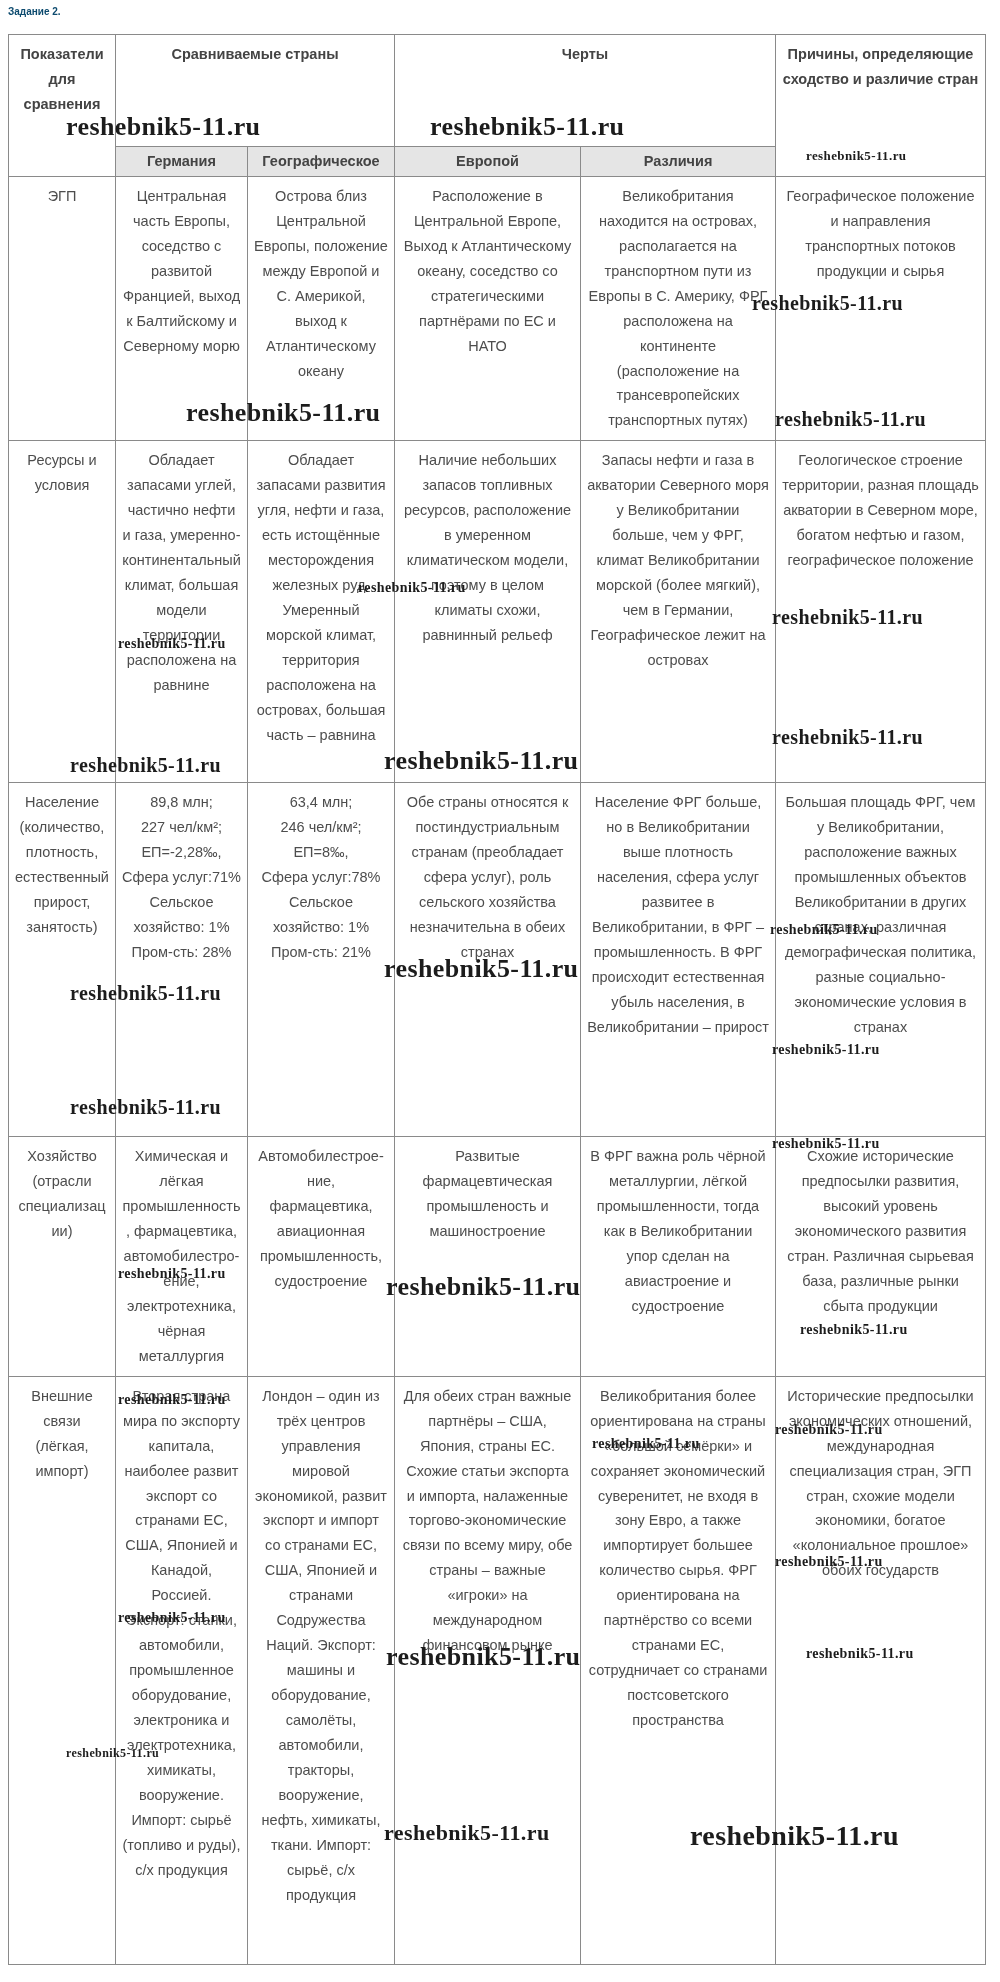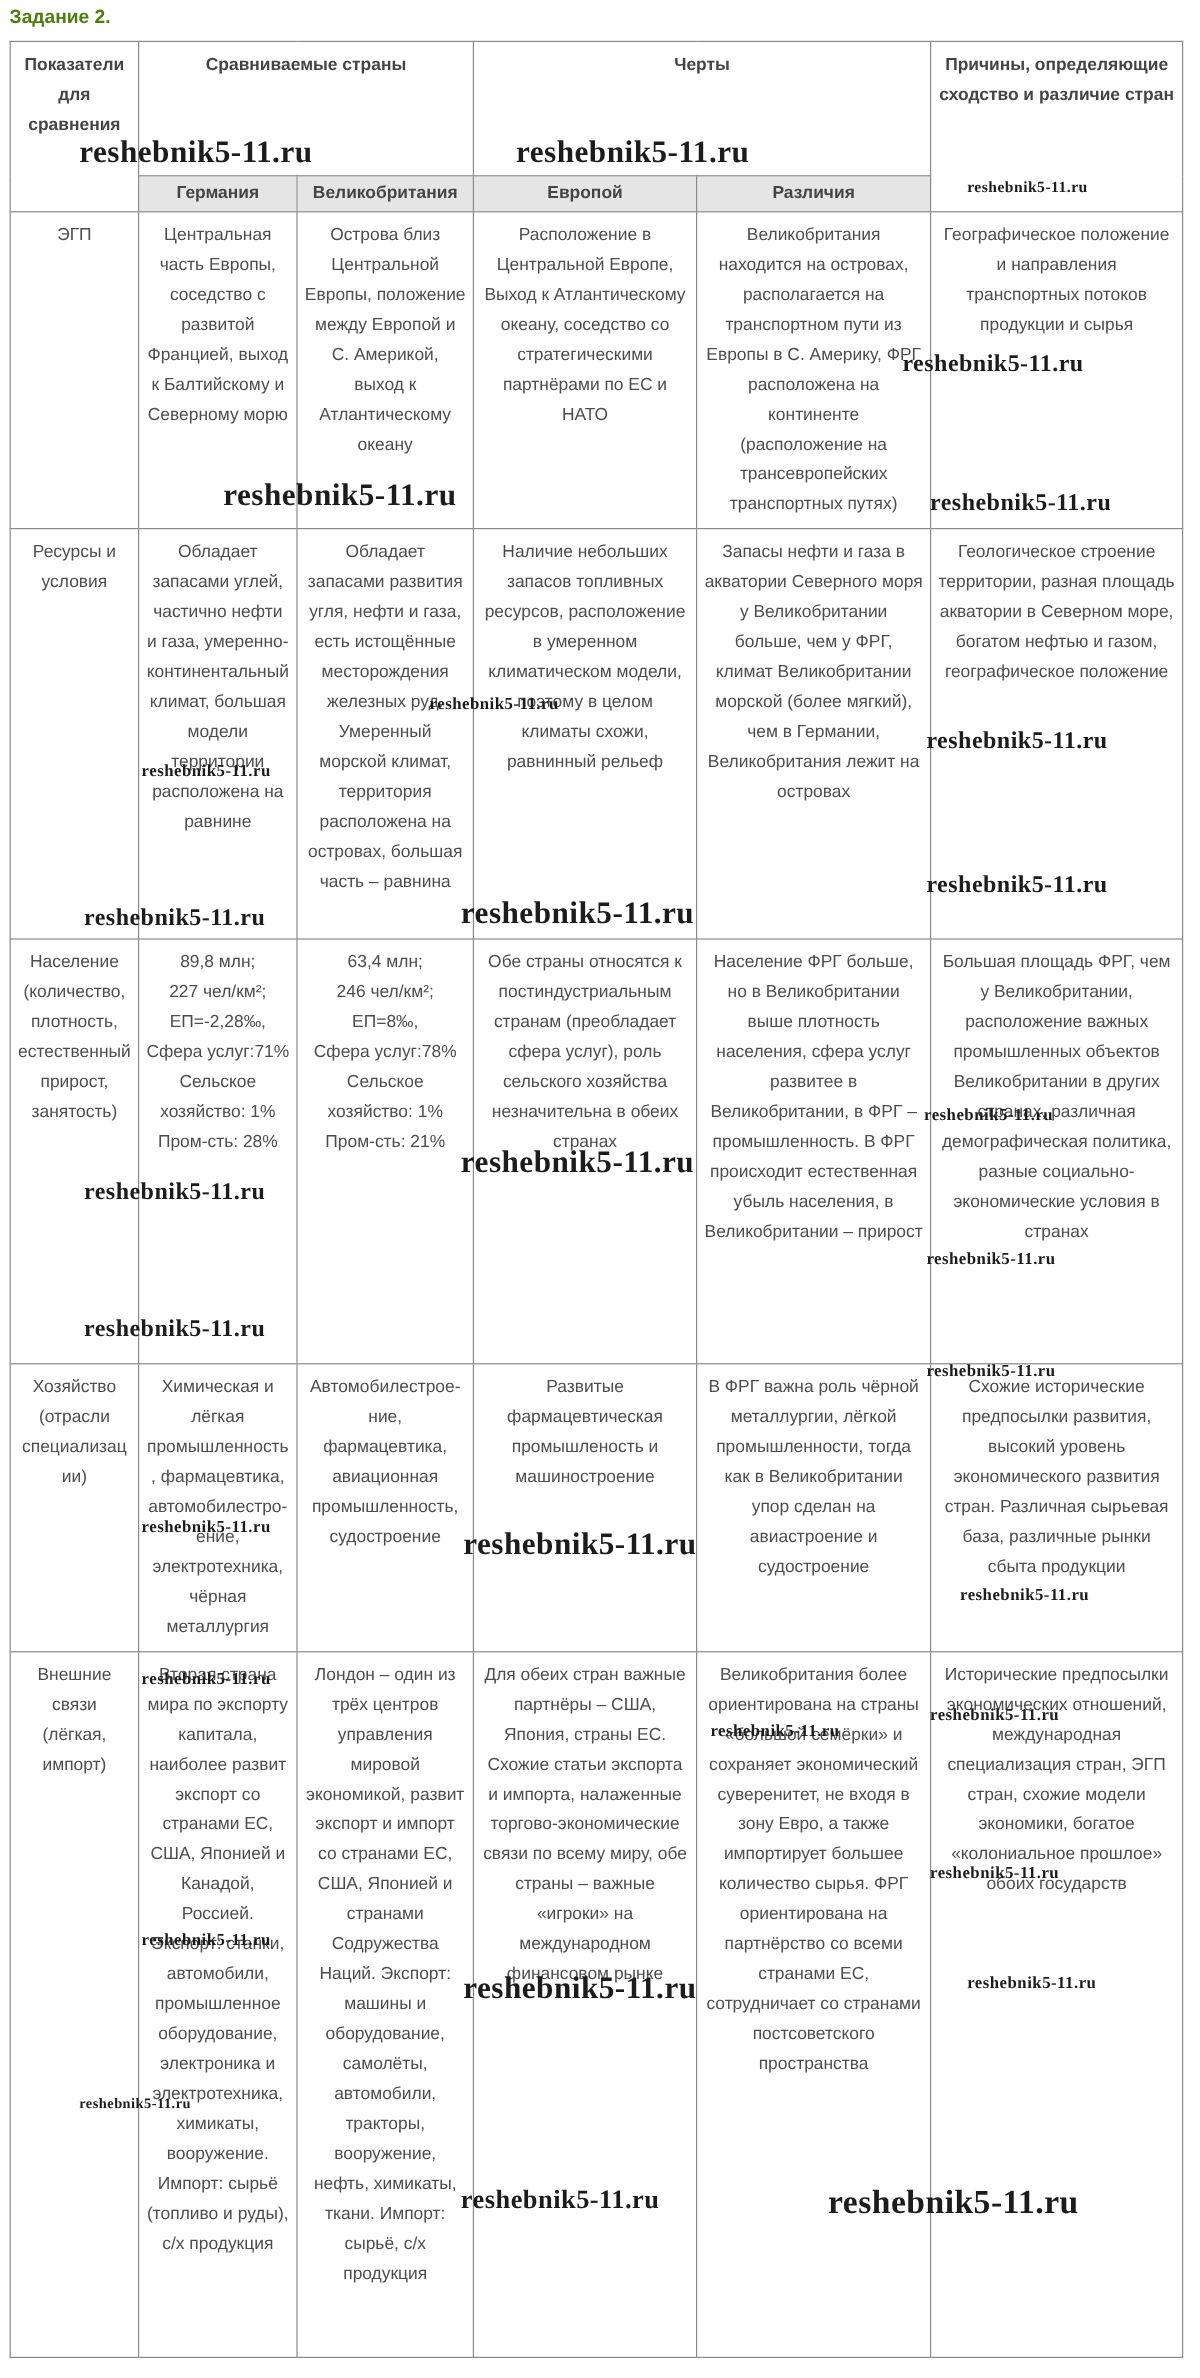--- a/index.html
+++ b/index.html
@@ -1,18 +1,18 @@
 <!DOCTYPE html>
 <html><head>
 <meta charset="utf-8">
 <style>
   html,body { margin:0; padding:0; background:#ffffff; }
   body { width:1000px; font-family:"Liberation Sans", sans-serif; color:#4d4d4d; }
   .doc { position:relative; width:1000px; min-height:1982px; background:#fff; overflow:hidden; }
-  .title { position:absolute; left:8px; top:6px; font-size:16px; font-weight:bold; color:#4d7c0f; }
+  .title { position:absolute; left:8px; top:6px; font-size:10px; font-weight:bold; color:#0c4a6e; }
   table.cmp { position:absolute; left:8px; top:34px; width:977px; border-collapse:collapse; table-layout:fixed; }
   table.cmp th, table.cmp td {
     border:1px solid #8a8a8a;
     vertical-align:top;
     text-align:center;
     padding:7px 6px;
     font-size:14.5px;
     line-height:1.72;
     color:#4d4d4d;
     white-space:pre-line;
@@ -51,40 +51,40 @@
     </colgroup>
     <tbody>
       <tr style="height:112px">
         <th rowspan="2">Показатели для сравнения</th>
         <th colspan="2">Сравниваемые страны</th>
         <th colspan="2">Черты</th>
         <th rowspan="2">Причины, определяющие сходство и различие стран</th>
       </tr>
       <tr class="subhead" style="height:28px">
         <th>Германия</th>
-        <th>Великобритания</th>
+        <th>Географическое</th>
         <th>Европой</th>
         <th>Различия</th>
       </tr>
 
       <tr style="height:264px">
         <td class="c1">ЭГП</td>
         <td>Центральная часть Европы, соседство с развитой Францией, выход к Балтийскому и Северному морю</td>
         <td>Острова близ Центральной Европы, положение между Европой и С. Америкой, выход к Атлантическому океану</td>
         <td>Расположение в Центральной Европе, Выход к Атлантическому океану, соседство со стратегическими партнёрами по ЕС и НАТО</td>
         <td>Великобритания находится на островах, располагается на транспортном пути из Европы в С. Америку, ФРГ расположена на континенте (расположение на трансевропейских транспортных путях)</td>
         <td>Географическое положение и направления транспортных потоков продукции и сырья</td>
       </tr>
 
       <tr style="height:342px">
         <td class="c1">Ресурсы и условия</td>
         <td>Обладает запасами углей, частично нефти и газа, умеренно-континентальный климат, большая модели территории расположена на равнине</td>
         <td>Обладает запасами развития угля, нефти и газа, есть истощённые месторождения железных руд. Умеренный морской климат, территория расположена на островах, большая часть – равнина</td>
         <td>Наличие небольших запасов топливных ресурсов, расположение в умеренном климатическом модели, поэтому в целом климаты схожи, равнинный рельеф</td>
-        <td>Запасы нефти и газа в акватории Северного моря у Великобритании больше, чем у ФРГ, климат Великобритании морской (более мягкий), чем в Германии, Великобритания лежит на островах</td>
+        <td>Запасы нефти и газа в акватории Северного моря у Великобритании больше, чем у ФРГ, климат Великобритании морской (более мягкий), чем в Германии, Географическое лежит на островах</td>
         <td>Геологическое строение территории, разная площадь акватории в Северном море, богатом нефтью и газом, географическое положение</td>
       </tr>
 
       <tr style="height:354px">
         <td class="c1">Население (количество, плотность, естественный прирост, занятость)</td>
         <td>89,8 млн;
 227 чел/км²;
 ЕП=-2,28‰,
 Сфера услуг:71%
 Сельское хозяйство: 1%

